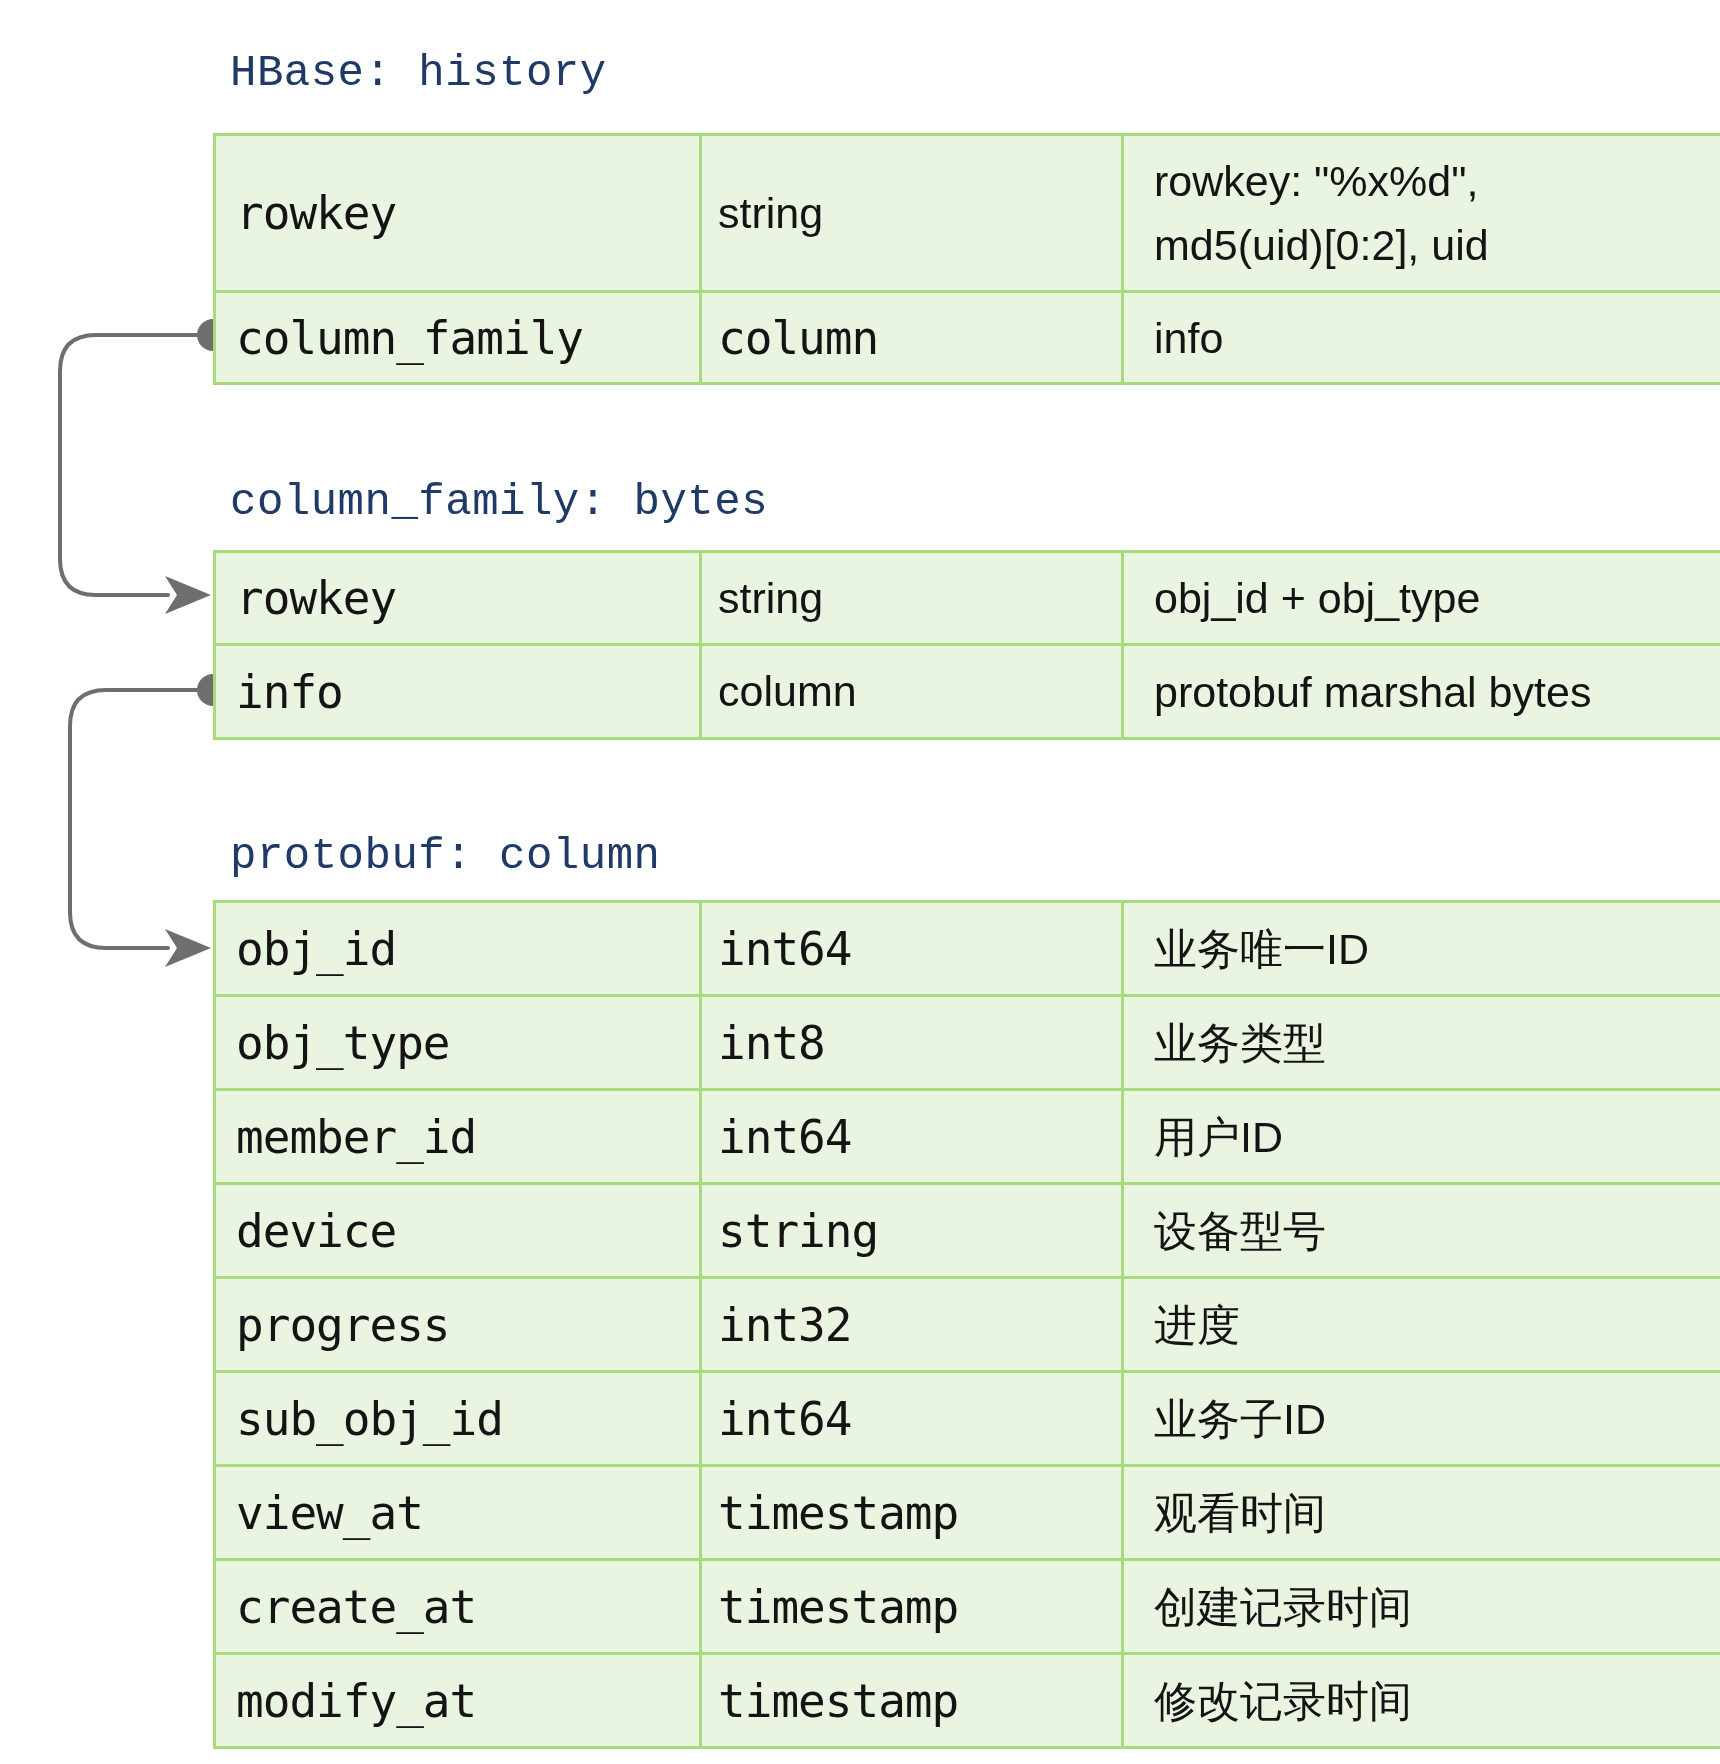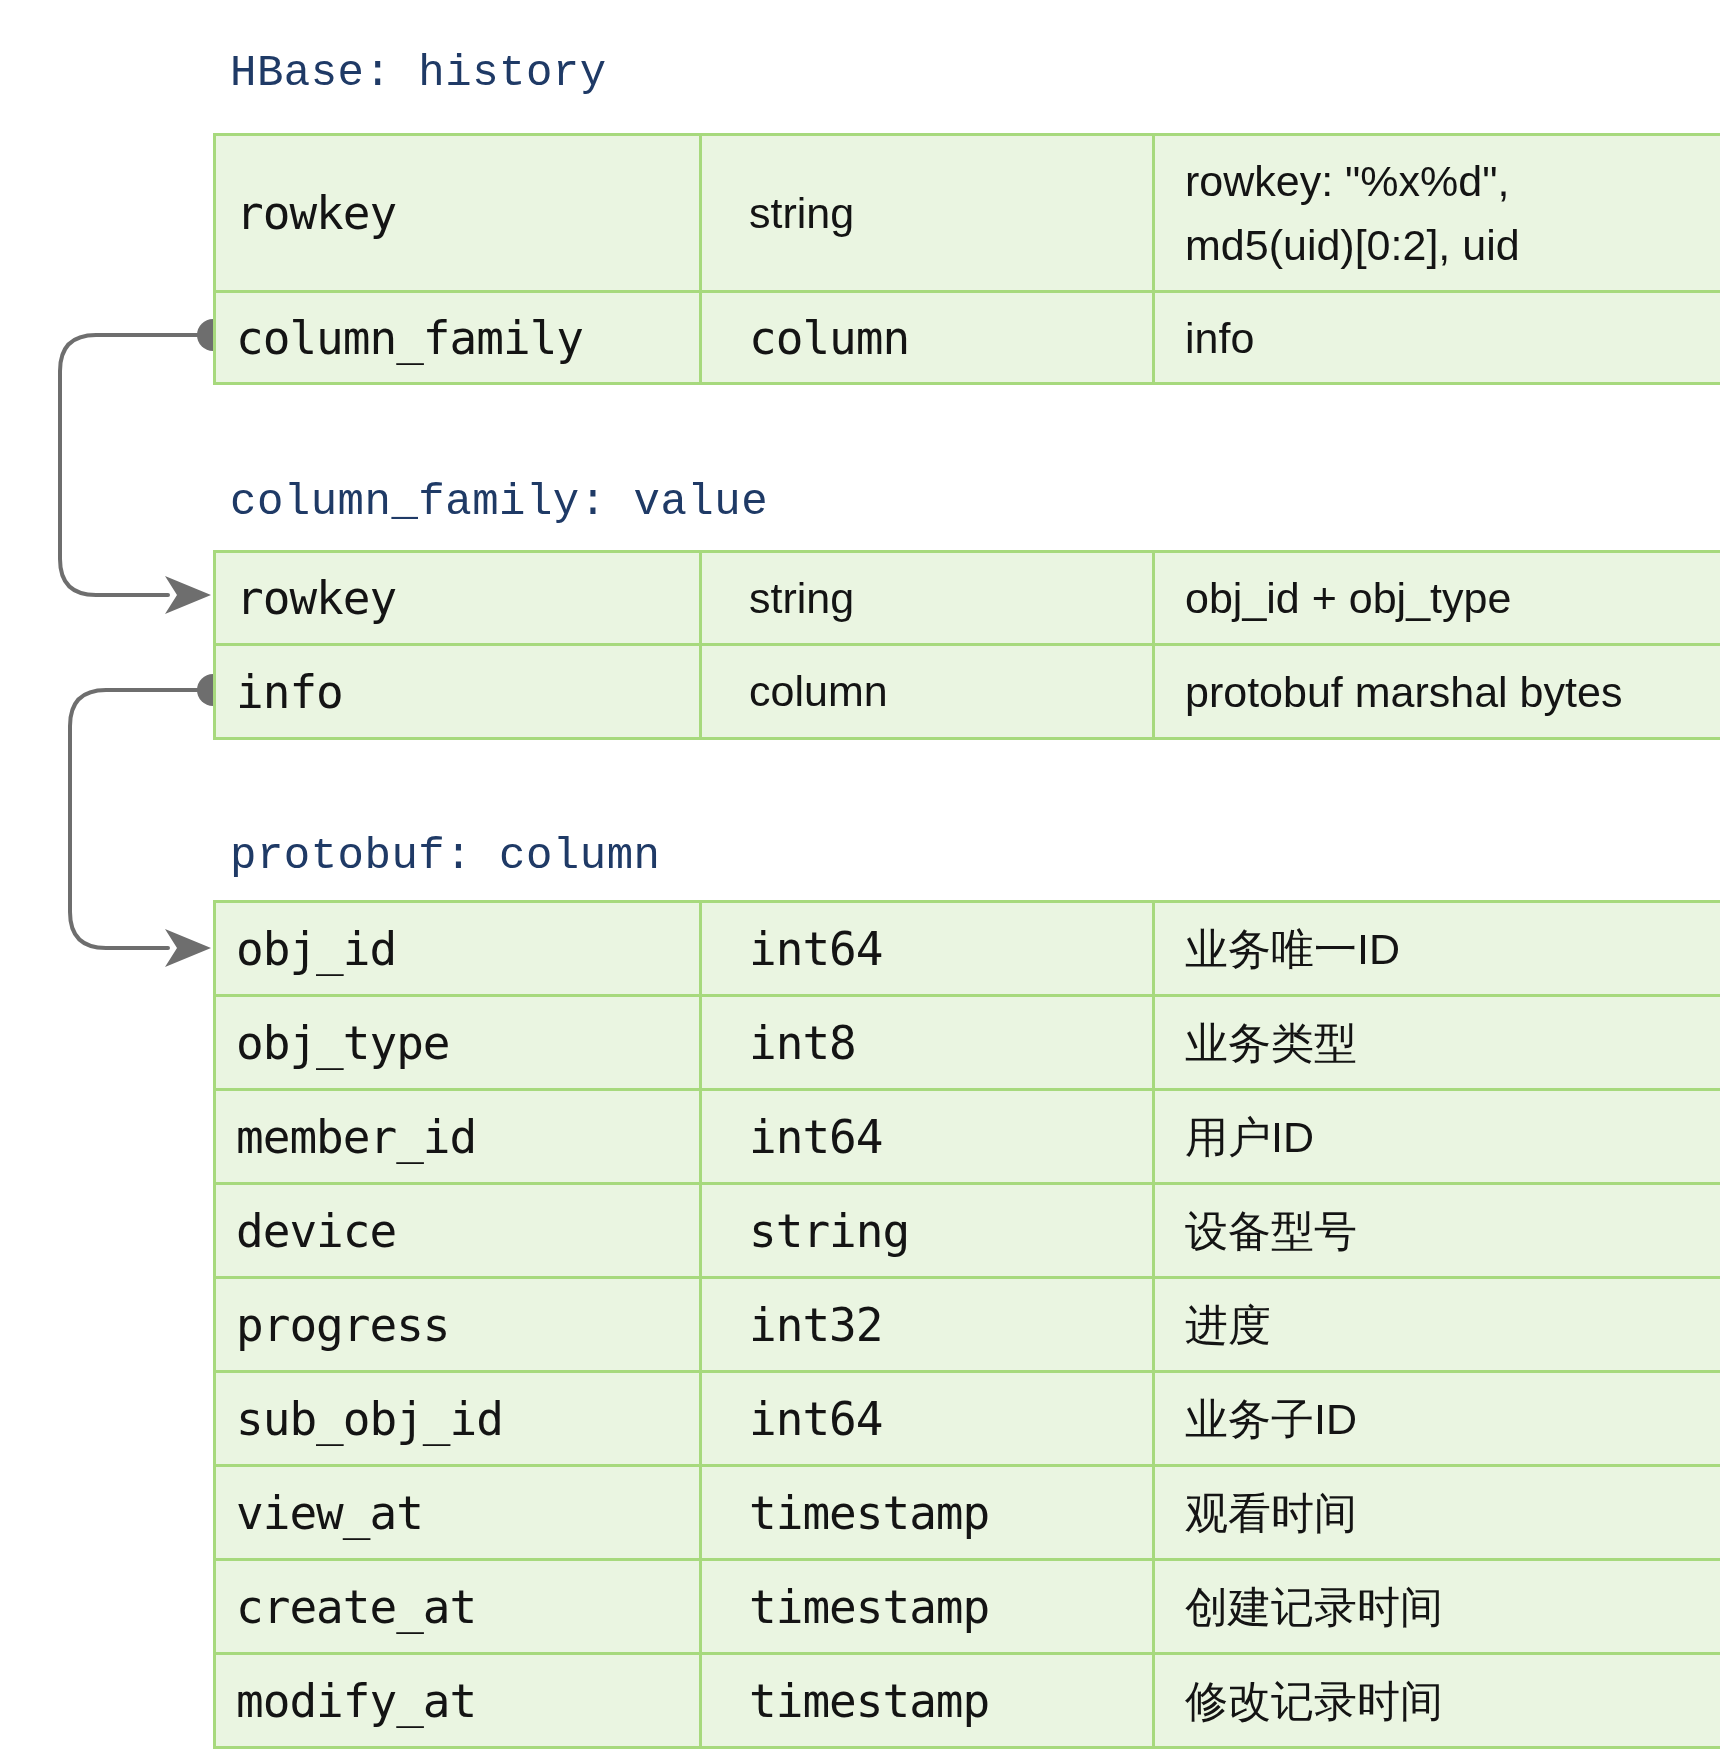--- a/index.html
+++ b/index.html
@@ -34,21 +34,21 @@
     vertical-align:middle;
     color:var(--cell-text);
     overflow:hidden;
   }
   td.name-cell{
     width:462px;padding-left:20px;
     font-family:"DejaVu Sans Mono","Liberation Mono",monospace;
     font-size:46px;letter-spacing:-1px;
   }
   td.type-cell{
-    width:402px;padding-left:47px;
+    width:402px;padding-left:16px;
     font-family:"DejaVu Sans Mono","Liberation Mono",monospace;
     font-size:46px;letter-spacing:-1px;
   }
   td.desc-cell{
     width:603px;padding-left:30px;
     font-family:"Liberation Sans",sans-serif;
     font-size:43px;line-height:64px;
     white-space:pre-line;
   }
   
@@ -94,21 +94,21 @@
 md5(uid)[0:2], uid</td>
   </tr>
   <tr style="height:92px">
     <td class="name-cell">column_family</td>
     <td class="type-cell">column</td>
     <td class="desc-cell">info</td>
   </tr>
 </tbody>
   </table>
 
-<div class="diagram-title" style="top:477px">column_family: value</div>
+<div class="diagram-title" style="top:477px">column_family: bytes</div>
 
 <table class="schema" id="table-cf" style="top:550px">
   <tbody>
       <tr style="height:93px">
     <td class="name-cell">rowkey</td>
     <td class="type-cell">string</td>
     <td class="desc-cell">obj_id + obj_type</td>
   </tr>
   <tr style="height:94px">
     <td class="name-cell">info</td>

